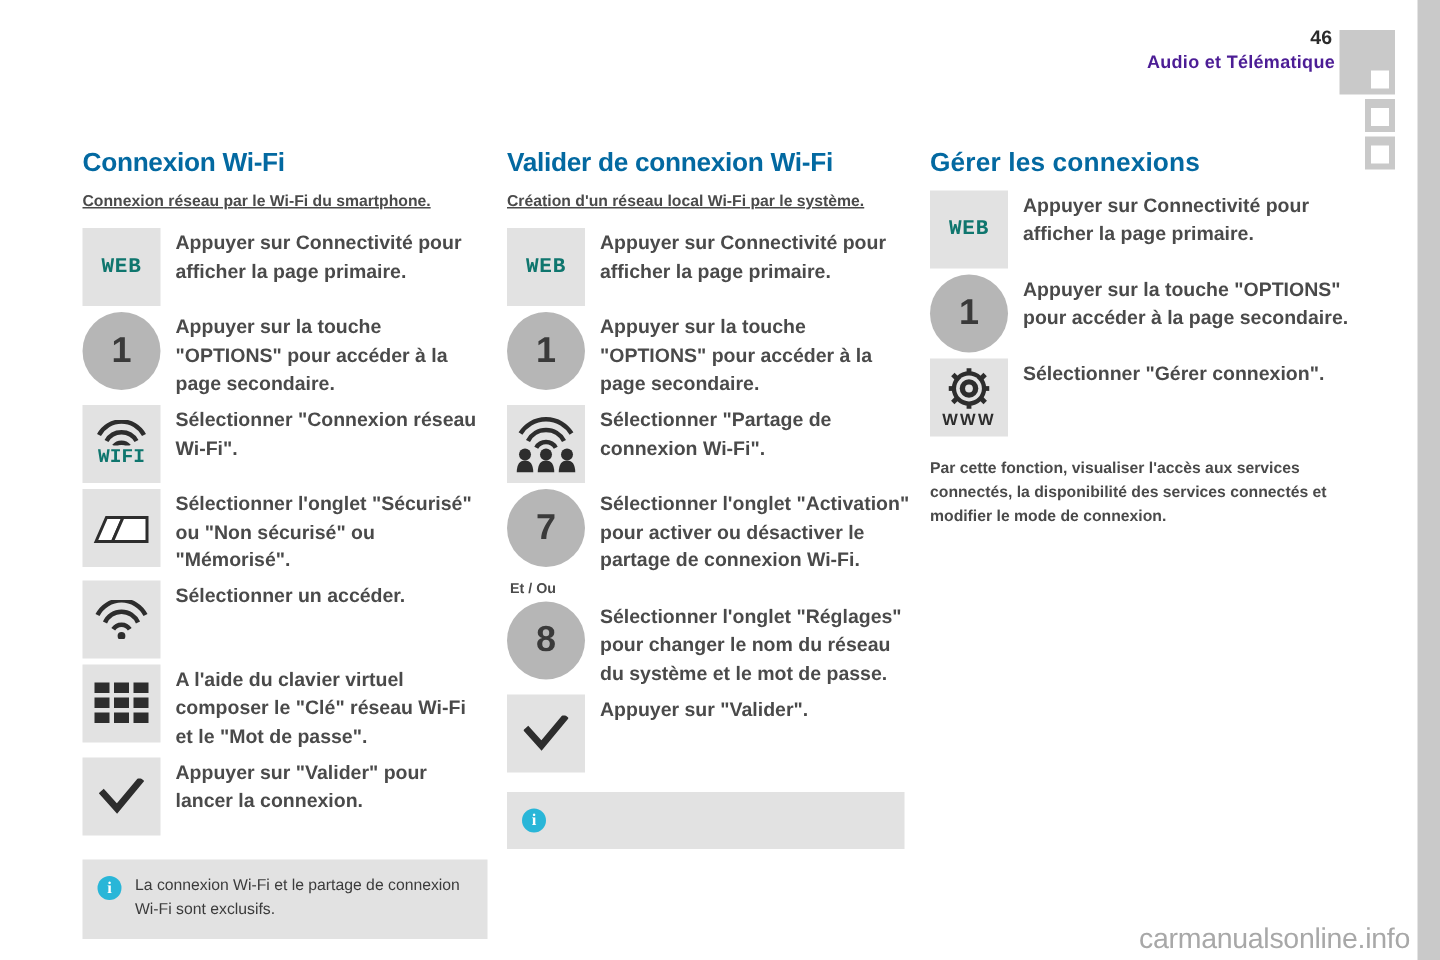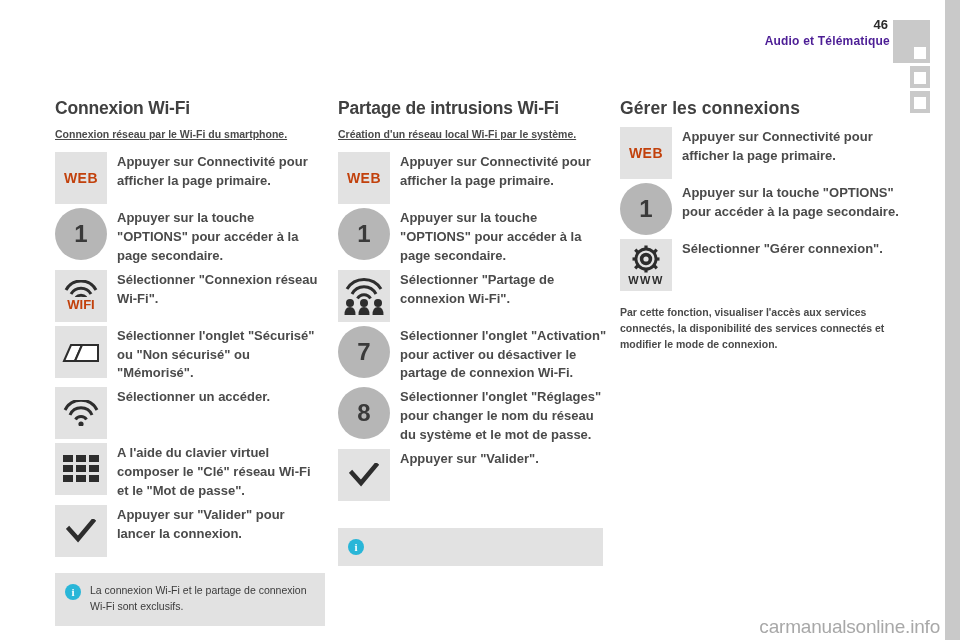--- a/index.html
+++ b/index.html
@@ -72,21 +72,21 @@
     top: 98px;
     width: 270px;
   }
   .col-1 { left: 55px; }
   .col-2 { left: 338px; }
   .col-3 { left: 620px; width: 280px; }
 
   .col-title {
     font-size: 17.5px;
     font-weight: bold;
-    color: #404040;
+    color: #0369a1;
     letter-spacing: -.2px;
     margin-bottom: 8px;
     white-space: nowrap;
   }
   .col-3 .col-title { letter-spacing: .1px; }
 
   .col-sub {
     font-size: 10.5px;
     font-weight: bold;
     color: #4a4a4a;
@@ -123,22 +123,23 @@
     display: flex;
     align-items: center;
     justify-content: center;
     font-size: 24px;
     font-weight: bold;
     color: #3a3a3a;
   }
   .ic-web {
     font-size: 14px;
     font-weight: bold;
-    color: #c2410c;
+    color: #0f766e;
     letter-spacing: .5px;
+    font-family: Liberation Mono, monospace;
   }
   .ic-www {
     font-size: 11px;
     font-weight: bold;
     color: #2d2d2d;
     letter-spacing: 1.5px;
     margin-top: 1px;
   }
   .step-text {
     font-size: 13px;
@@ -322,21 +323,21 @@
       <div class="step-text">Appuyer sur "Valider" pour lancer la connexion.</div>
     </div>
   </div>
 
   <div class="note note-1">
     <div class="note-icon">i</div>
     <div class="note-text">La connexion Wi-Fi et le partage de connexion Wi-Fi sont exclusifs.</div>
   </div>
 
   <div class="col col-2">
-    <div class="col-title">Partage de intrusions Wi-Fi</div>
+    <div class="col-title">Valider de connexion Wi-Fi</div>
     <div class="col-sub">Création d'un réseau local Wi-Fi par le système.</div>
 
     <div class="step">
       <div class="step-icon">
         <div class="ic-box">
             <span class="ic-web">WEB</span>
           </div>
       </div>
       <div class="step-text">Appuyer sur Connectivité pour afficher la page primaire.</div>
     </div>
@@ -367,20 +368,21 @@
       <div class="step-text">Sélectionner "Partage de connexion Wi-Fi".</div>
     </div>
 
     <div class="step">
       <div class="step-icon">
         <div class="ic-circle">7</div>
       </div>
       <div class="step-text">Sélectionner l'onglet "Activation" pour activer ou désactiver le partage de connexion Wi-Fi.</div>
     </div>
 
+    <div class="etou">Et / Ou</div>
 
     <div class="step">
       <div class="step-icon">
         <div class="ic-circle">8</div>
       </div>
       <div class="step-text">Sélectionner l'onglet "Réglages" pour changer le nom du réseau du système et le mot de passe.</div>
     </div>
 
     <div class="step">
       <div class="step-icon">

